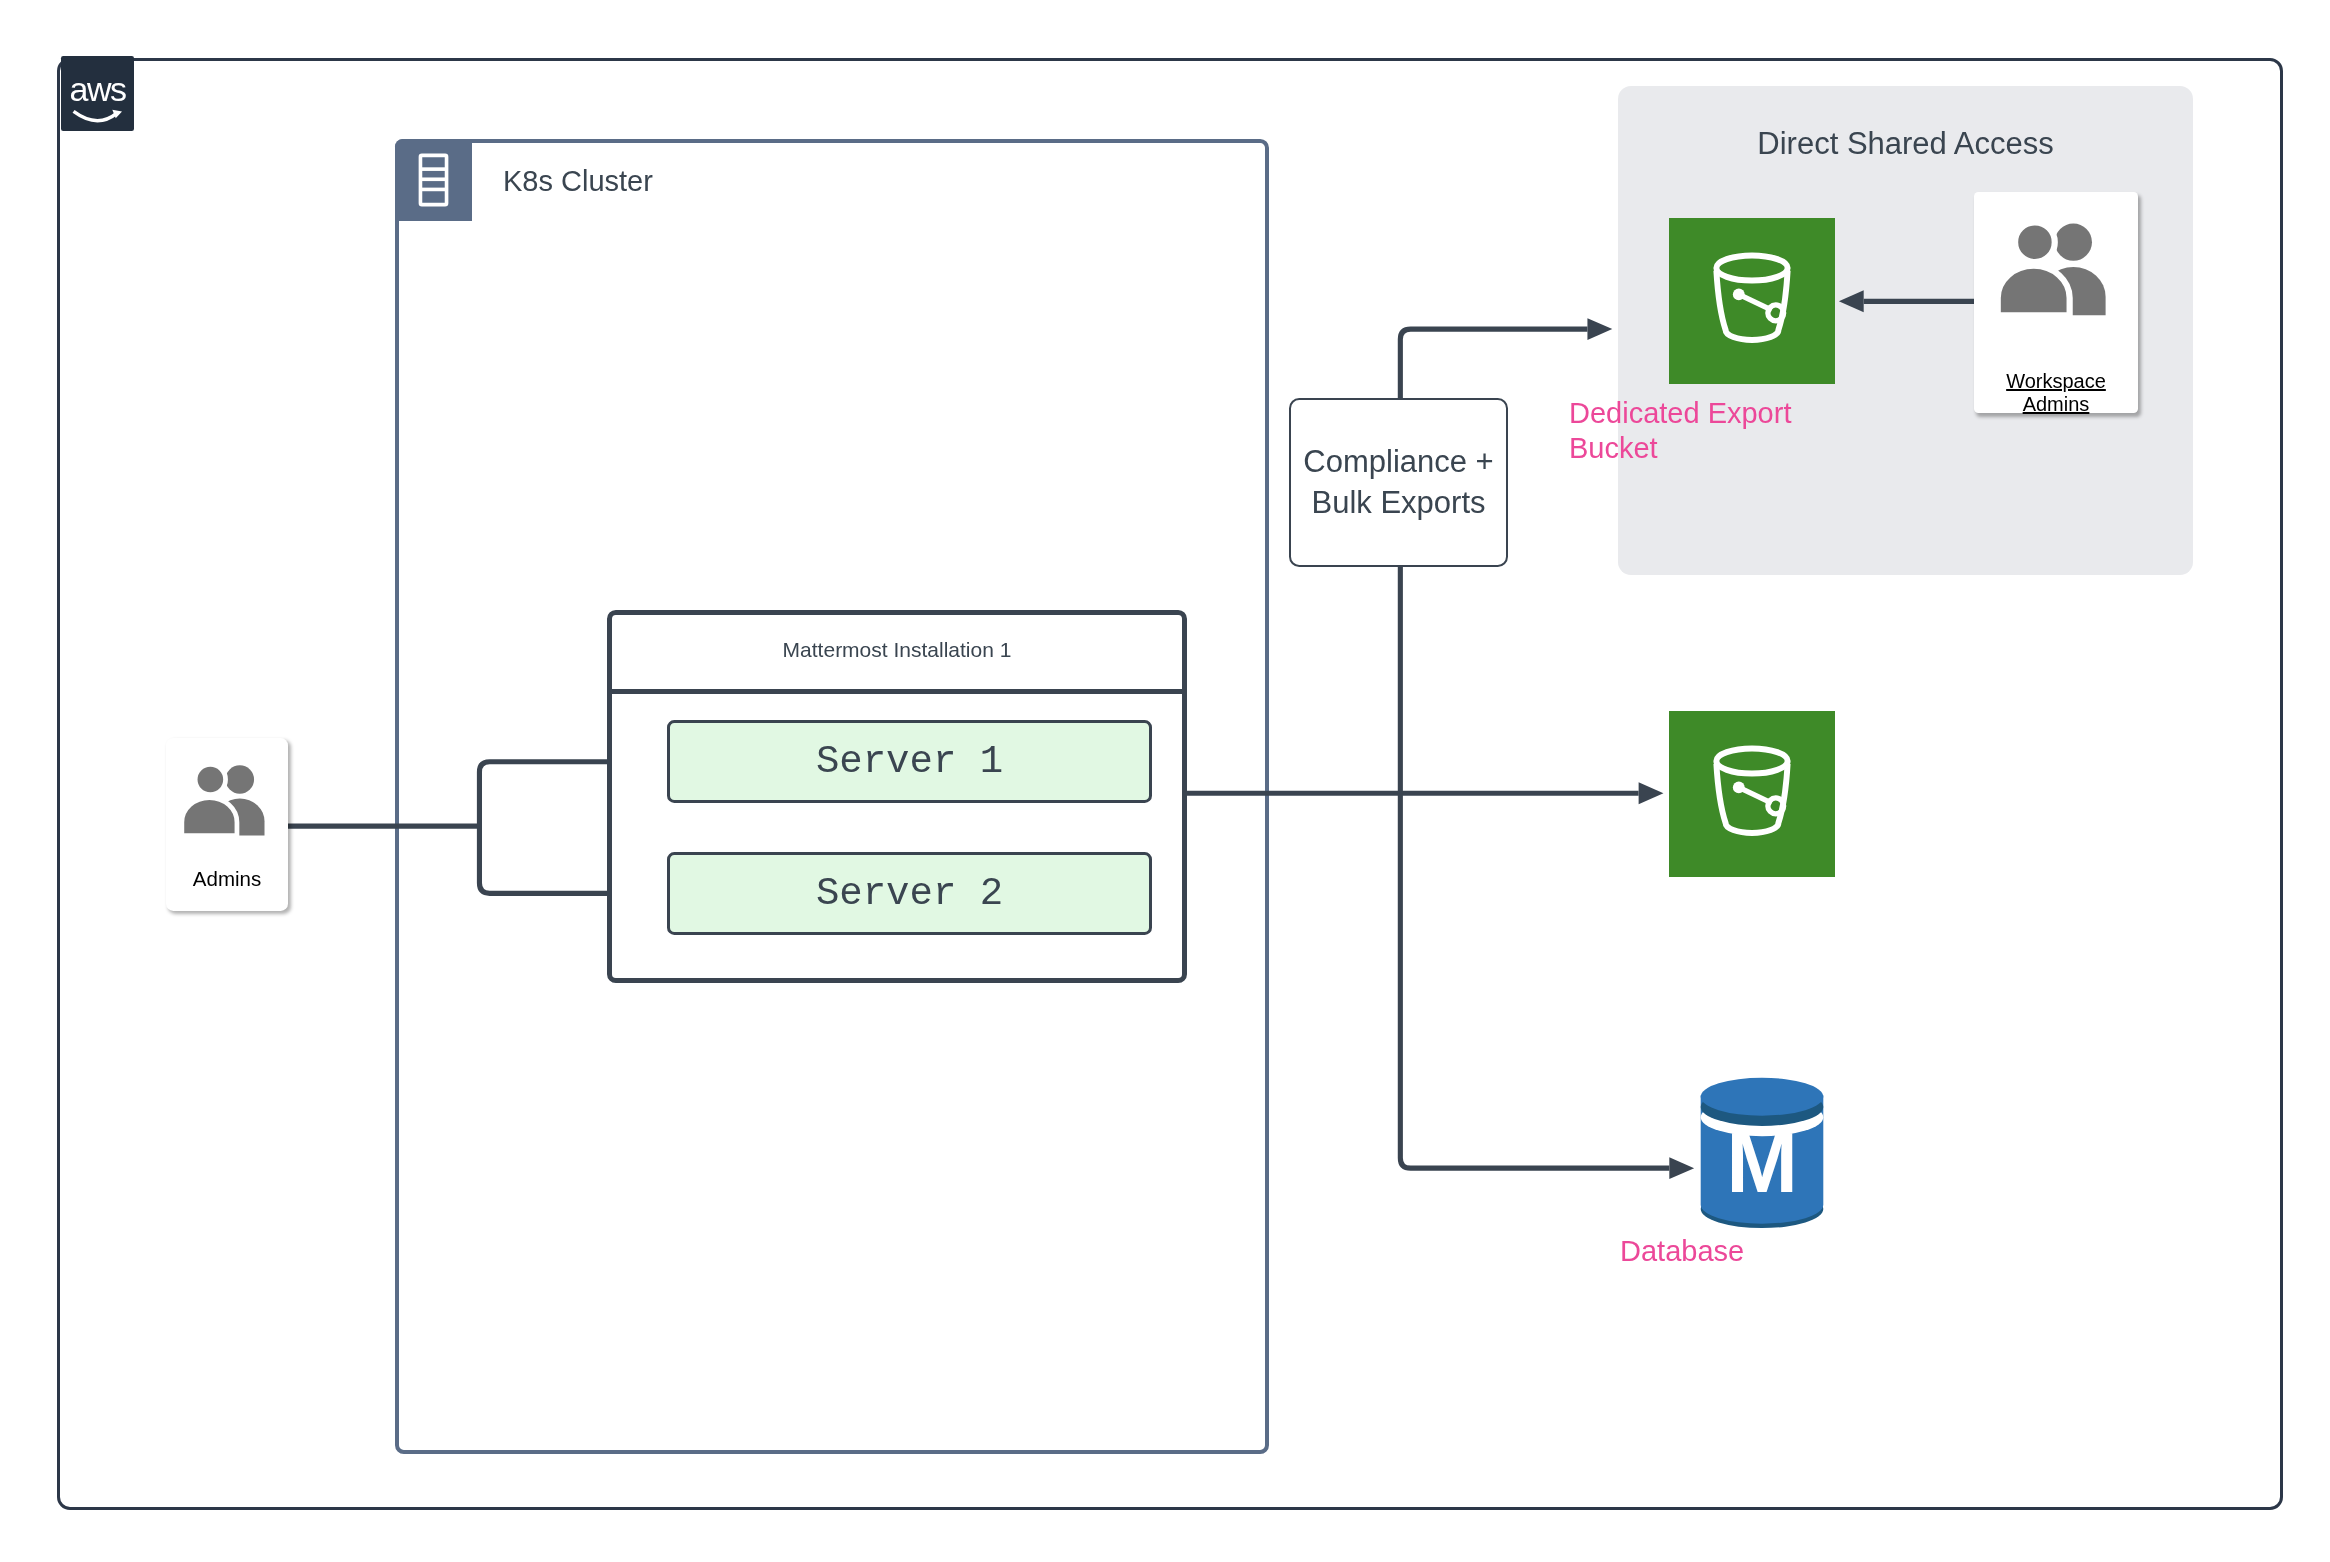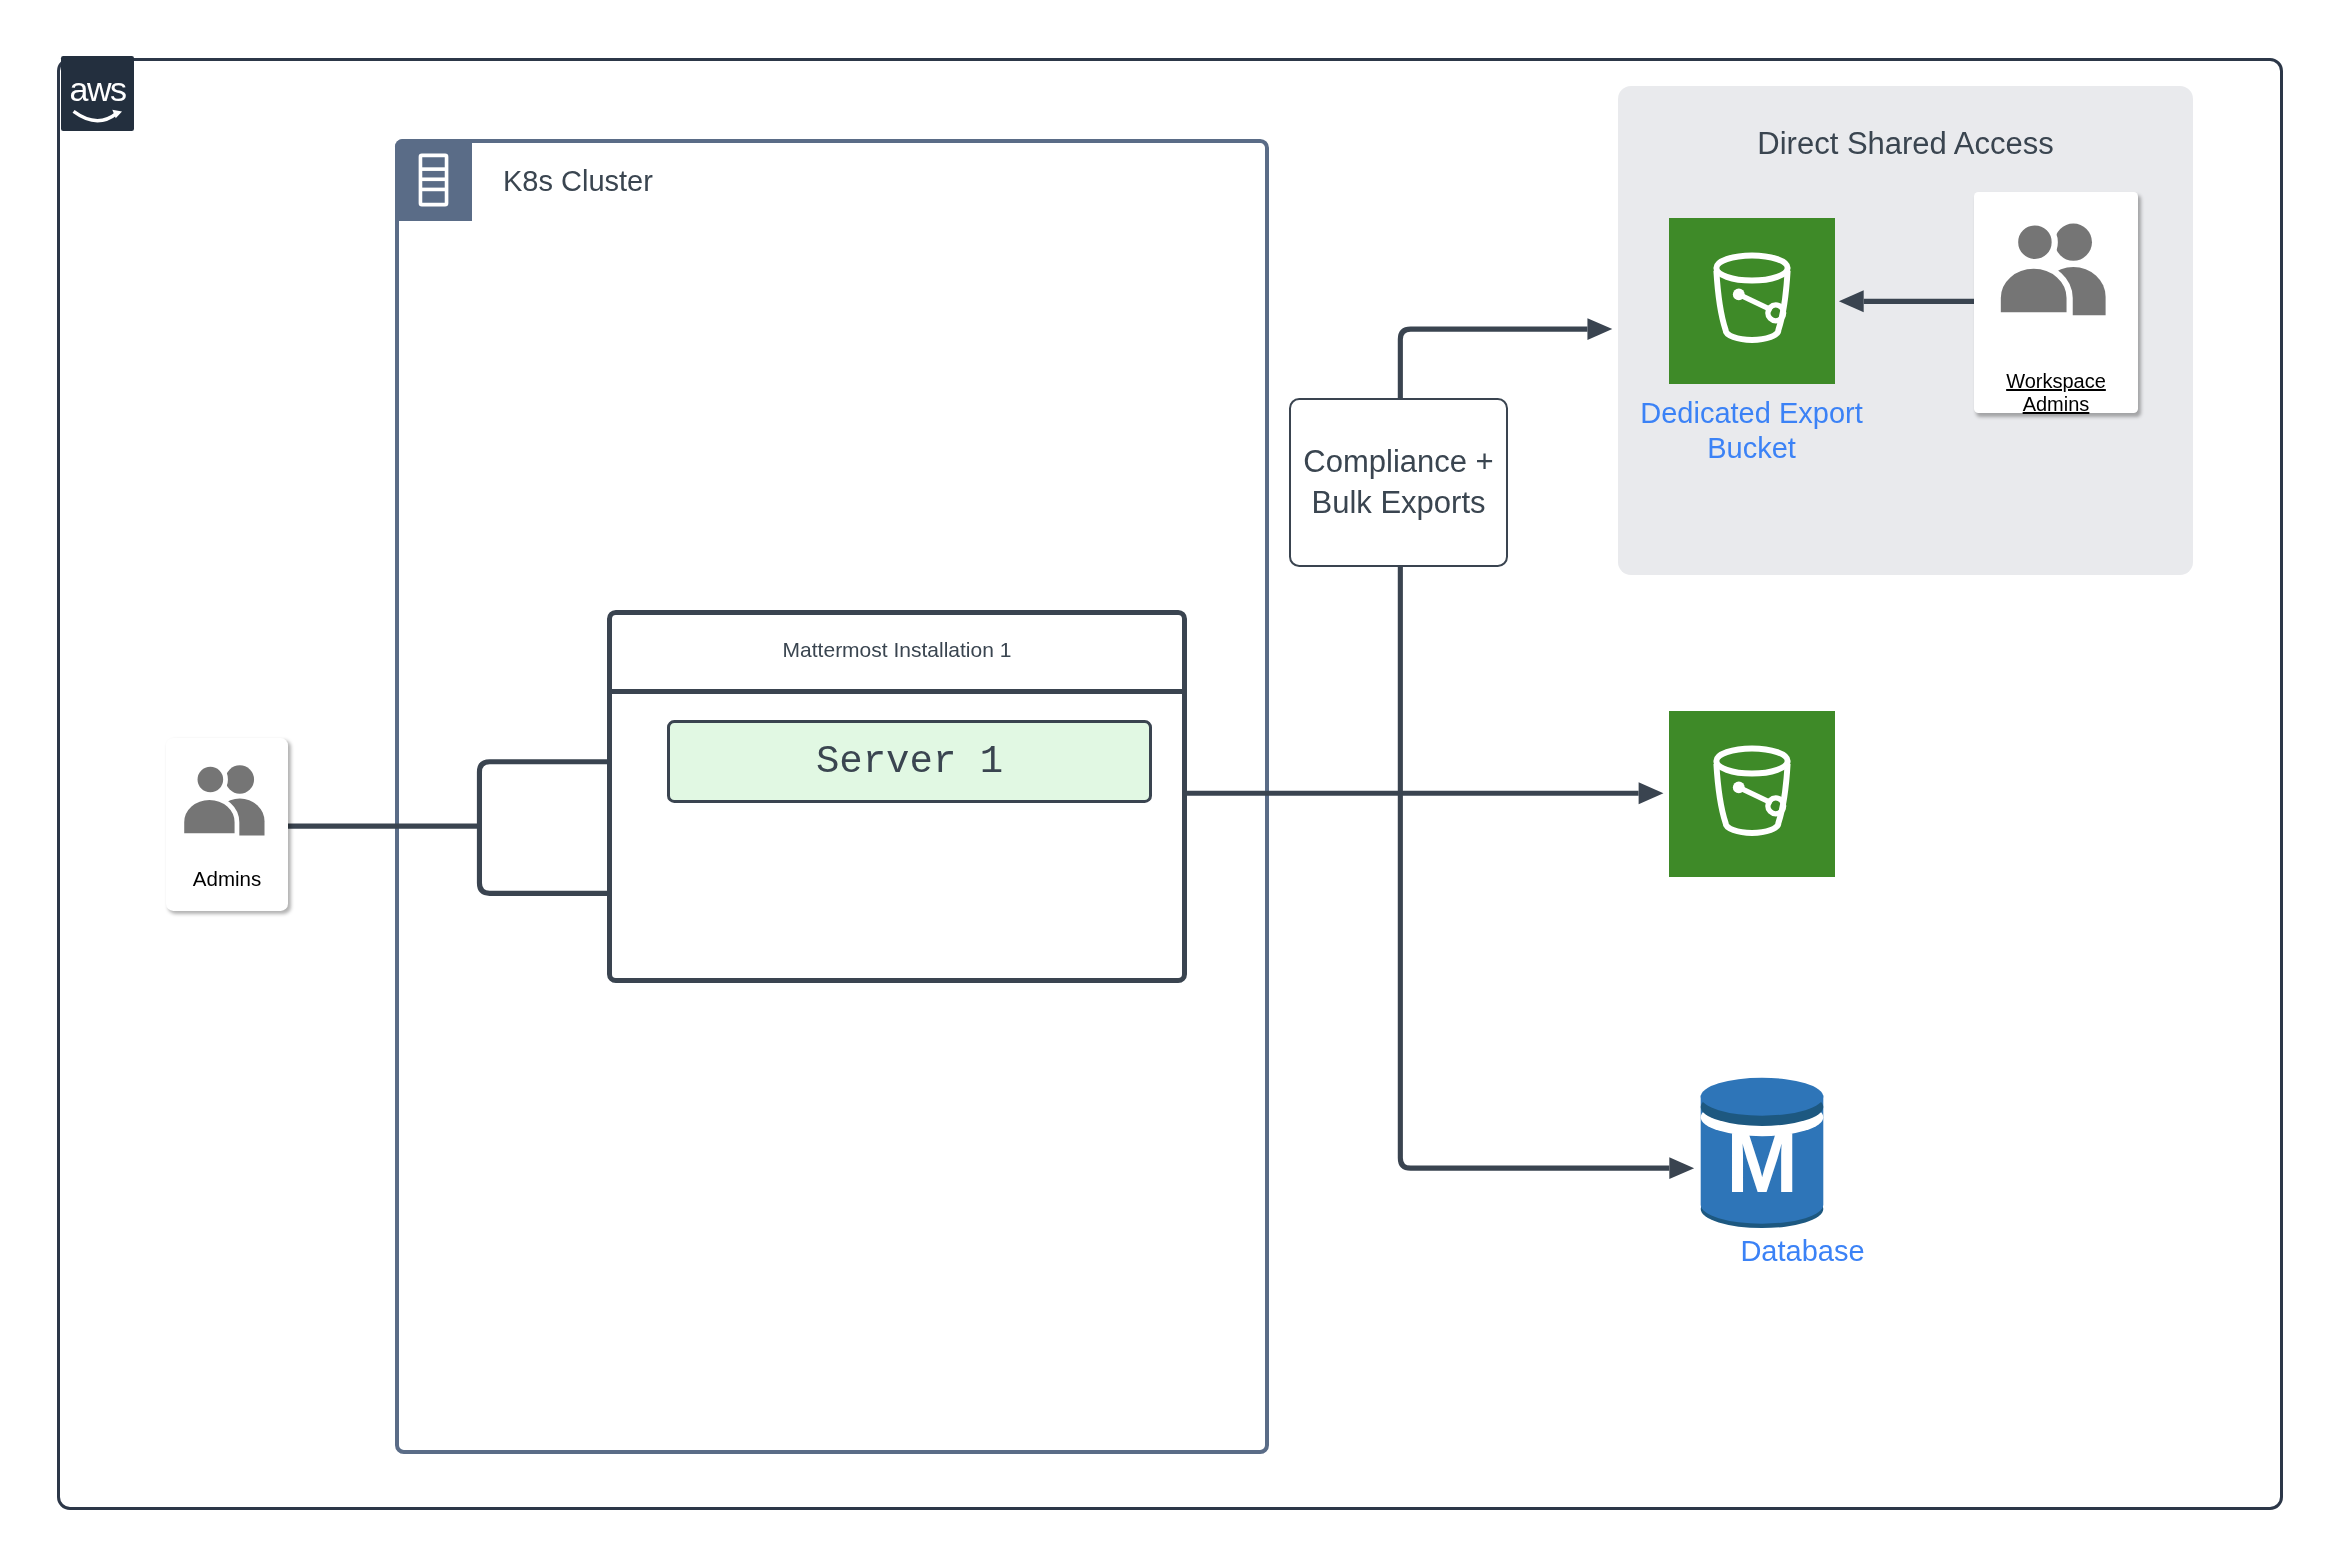--- a/index.html
+++ b/index.html
@@ -44,21 +44,21 @@
                   display:flex;flex-direction:column;align-items:center;justify-content:center;
                   font-size:31px;color:#3A4550;line-height:1.3;box-sizing:border-box;text-align:center;}
 
   
   .dsa-region{left:1618px;top:86px;width:575px;height:489px;background:#E9EAED;border-radius:13px;}
   .dsa-title{left:1618px;top:126px;width:575px;text-align:center;font-size:31px;color:#3A4550;}
 
   .bucket-tile{width:166px;height:166px;background:#3E8A28;display:flex;align-items:center;justify-content:center;}
   .dedicated-bucket{left:1669px;top:218px;}
   .standard-bucket{left:1669px;top:711px;}
-  .icon-caption{width:365px;text-align:center;font-size:29px;color:#3b82f6;line-height:1.2;}
+  .icon-caption{width:365px;font-size:29px;color:#ec4899;line-height:1.2;}
   .dedicated-caption{left:1569px;top:396px;}
   .standard-caption{left:1569px;top:884px;}
   .db-caption{left:1620px;top:1234px;}
 
   
   .admins-card{left:1974px;top:192px;width:164px;height:221px;background:#fff;border-radius:4.4px;
                box-shadow:2.2px 3.7px 3.7px rgba(0,0,0,0.30);}
   .admins-icon{left:1994px;top:216px;width:124px;height:102px;}
   .admins-label{left:1974px;top:370px;width:164px;text-align:center;font-size:20px;color:#000;text-decoration:underline;}
 
@@ -130,20 +130,21 @@
       <circle cx="33" cy="21" r="16" stroke="#ffffff" stroke-width="5"></circle>
       <path d="M3,80 L3,66 A29,26 0 0 1 61,66 L61,80 Z" stroke="#ffffff" stroke-width="5"></path>
     </g>
   </svg>
   <div class="abs users-label">Admins</div>
 
   <div class="abs mm-box"></div>
   <div class="abs mm-title">Mattermost Installation 1</div>
   <div class="abs mm-sep"></div>
   <div class="abs server-box server-1">Server 1</div>
+  <div class="abs server-box server-2">Server 2</div>
 
   <div class="abs compliance-box">
     <span>Compliance +</span>
     <span>Bulk Exports</span>
   </div>
 
   <div class="abs bucket-tile dedicated-bucket">
     <svg width="132" height="132" viewBox="0 0 100 100">
       <g stroke="#ffffff" stroke-width="4.5" fill="none">
         <ellipse cx="50" cy="25" rx="27" ry="9.5"></ellipse>

